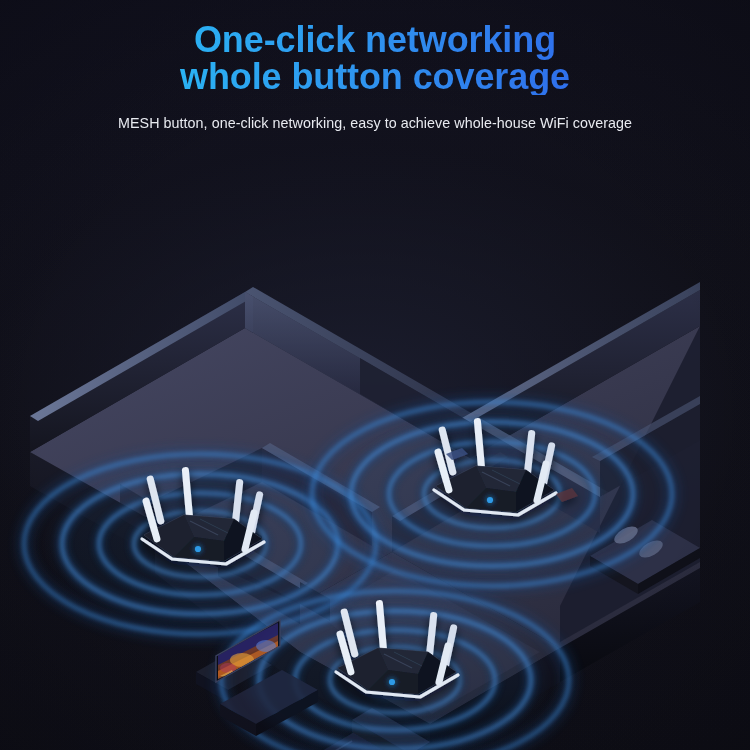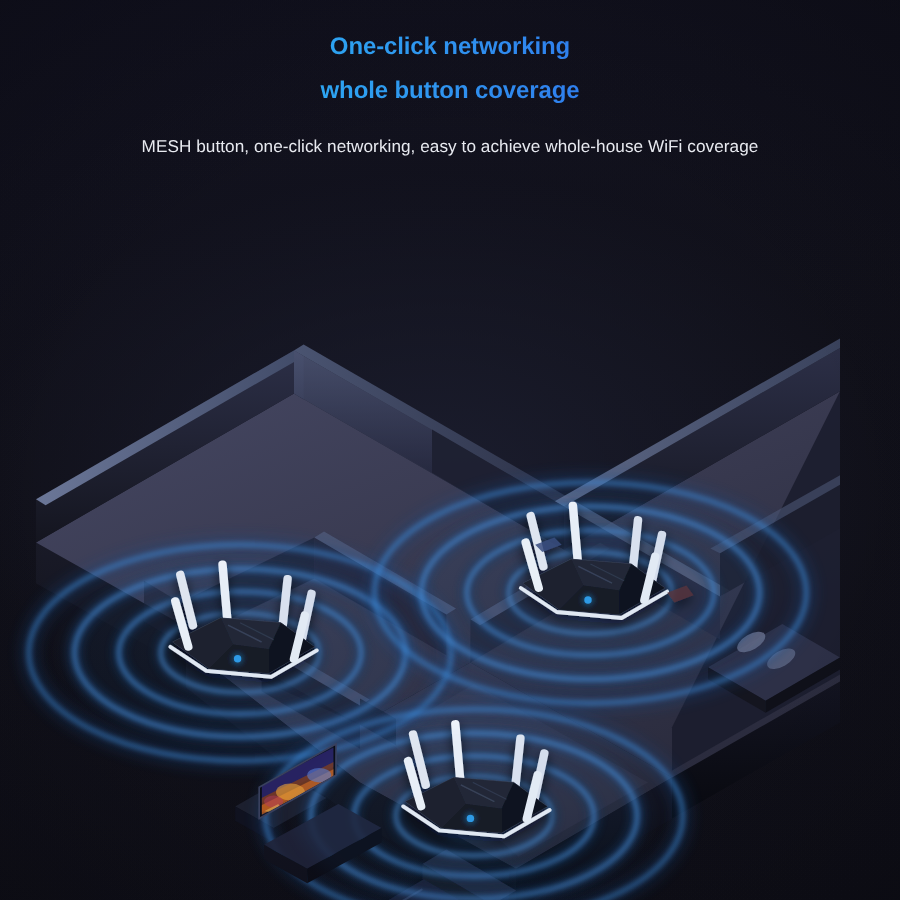--- a/index.html
+++ b/index.html
@@ -30,21 +30,21 @@
   .header {
     position: absolute;
     top: 0; left: 0;
     width: 750px;
     text-align: center;
     z-index: 40;
   }
   .headline {
     margin: 0;
     padding-top: 21px;
-    font-size: 20px;
+    font-size: 36px;
     font-weight: bold;
     line-height: 37px;
     letter-spacing: -0.1px;
     background-image: linear-gradient(90deg,
         #2ac8f7 0%, #2ab4f3 22%, #2f95ef 48%, #2f72ec 74%, #3161ea 100%);
     -webkit-background-clip: text;
     background-clip: text;
     color: transparent;
     -webkit-text-fill-color: transparent;
   }

